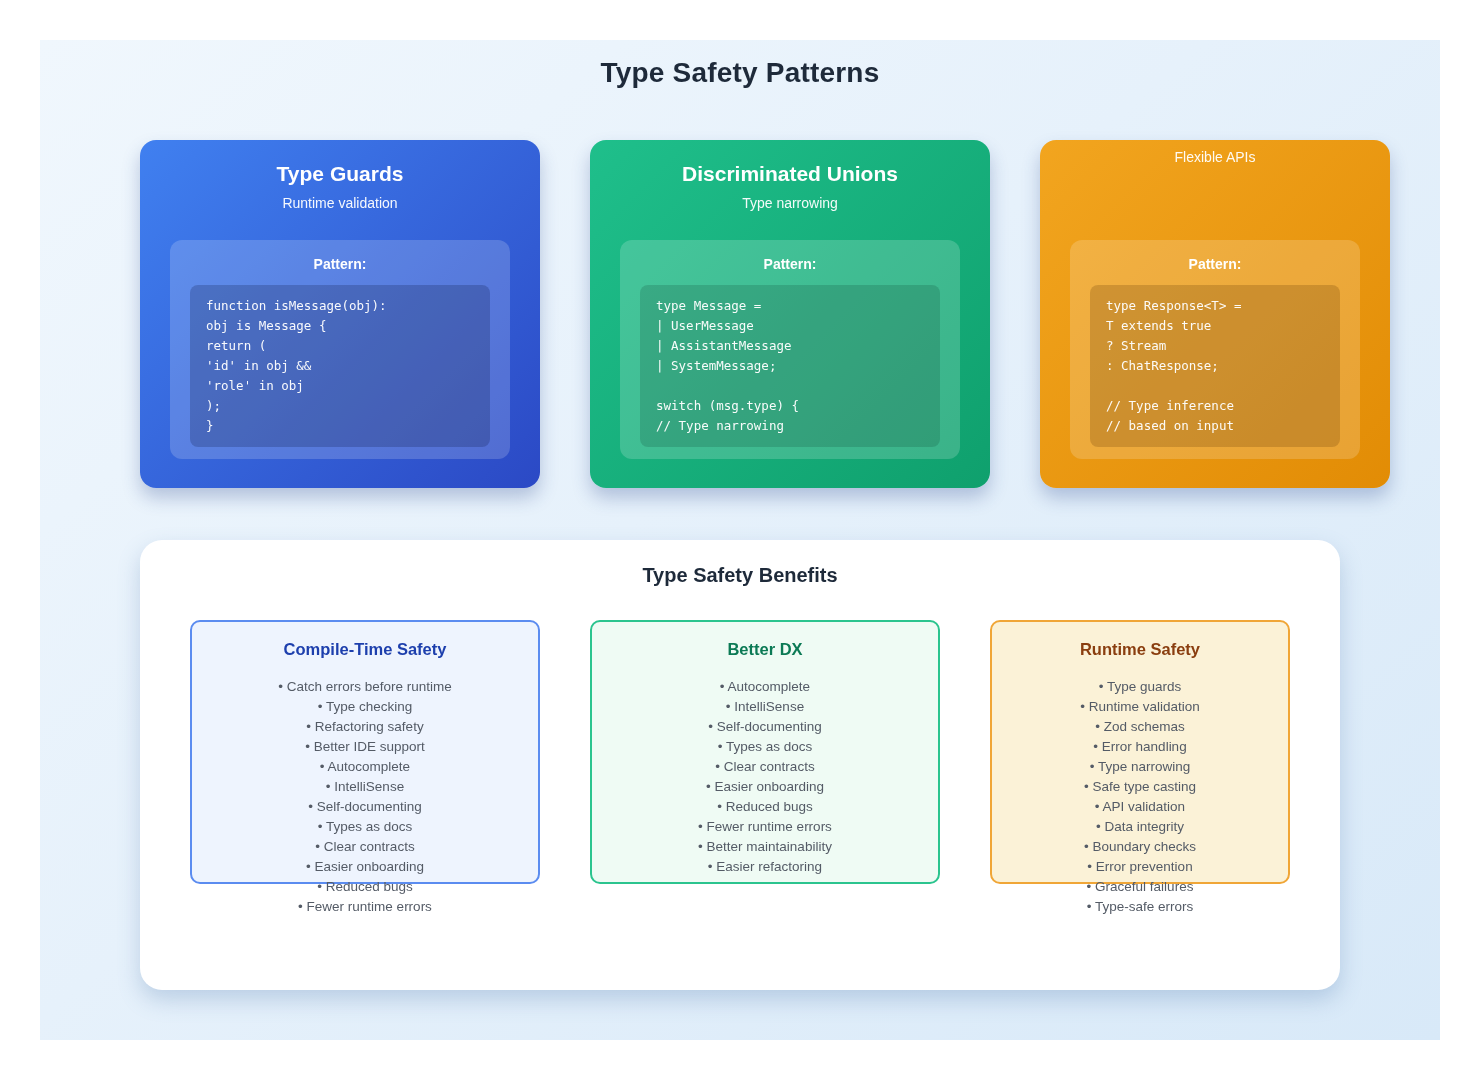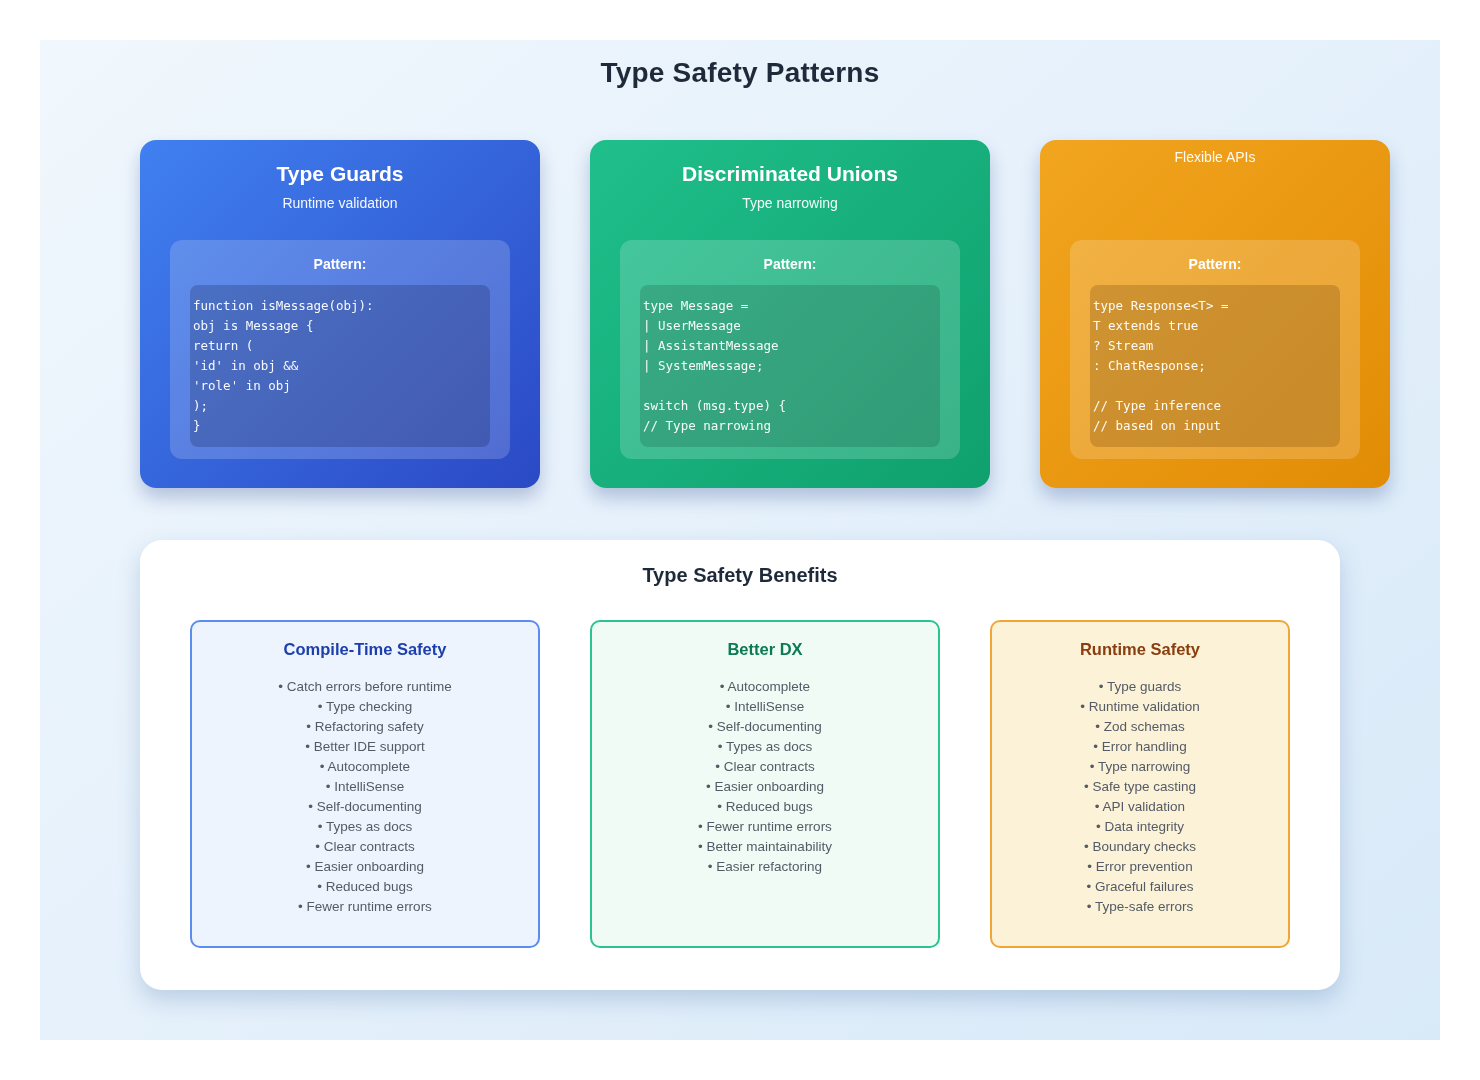--- a/index.html
+++ b/index.html
@@ -35,42 +35,42 @@
   }
   .pattern-panel{
     position:absolute;left:30px;right:30px;top:100px;bottom:29px;
     background:rgba(255,255,255,0.18);border-radius:12px;
   }
   .pattern-label{
     margin-top:16px;text-align:center;font-size:14px;font-weight:bold;color:#ffffff;
   }
   .code-block{
     margin:13px 20px 0 20px;background:rgba(10,20,60,0.22);
-    border-radius:8px;padding:11px 3px;
+    border-radius:8px;padding:11px 16px;
   }
   .theme-green .code-block{background:rgba(0,40,25,0.16);}
   .theme-orange .code-block{background:rgba(90,50,0,0.22);}
   .code-line{
     font-family:"DejaVu Sans Mono","Liberation Mono",monospace;
     font-size:12.5px;line-height:20px;min-height:20px;
     color:rgba(255,255,255,0.96);white-space:pre;
   }
   
   .benefits-card{
     position:absolute;left:100px;top:500px;width:1200px;height:450px;
     background:#ffffff;border-radius:22px;
     box-shadow:0 10px 22px rgba(90,130,180,0.30);
   }
   .benefits-title{
     position:absolute;left:0;top:24px;width:100%;text-align:center;
     font-size:20px;font-weight:bold;color:#1e2a3a;
   }
   .bboxes-row{position:absolute;left:50px;top:80px;display:flex;gap:50px;}
   .bbox{
-    height:328px;border-radius:10px;border:2px solid;box-sizing:border-box;
+    height:264px;border-radius:10px;border:2px solid;box-sizing:border-box;
   }
   .bbox.w350{width:350px;}
   .bbox.w300{width:300px;}
   .bbox-blue{background:#eef4fe;border-color:#5b8cf0;}
   .bbox-green{background:#effbf4;border-color:#2bc48e;}
   .bbox-orange{background:#fbf2d7;border-color:#f0a637;}
   .bbox-title{margin-top:18px;text-align:center;font-size:16.5px;font-weight:bold;}
   .bbox-blue .bbox-title{color:#1d3fad;}
   .bbox-green .bbox-title{color:#0c7a55;}
   .bbox-orange .bbox-title{color:#8a3e0f;}

